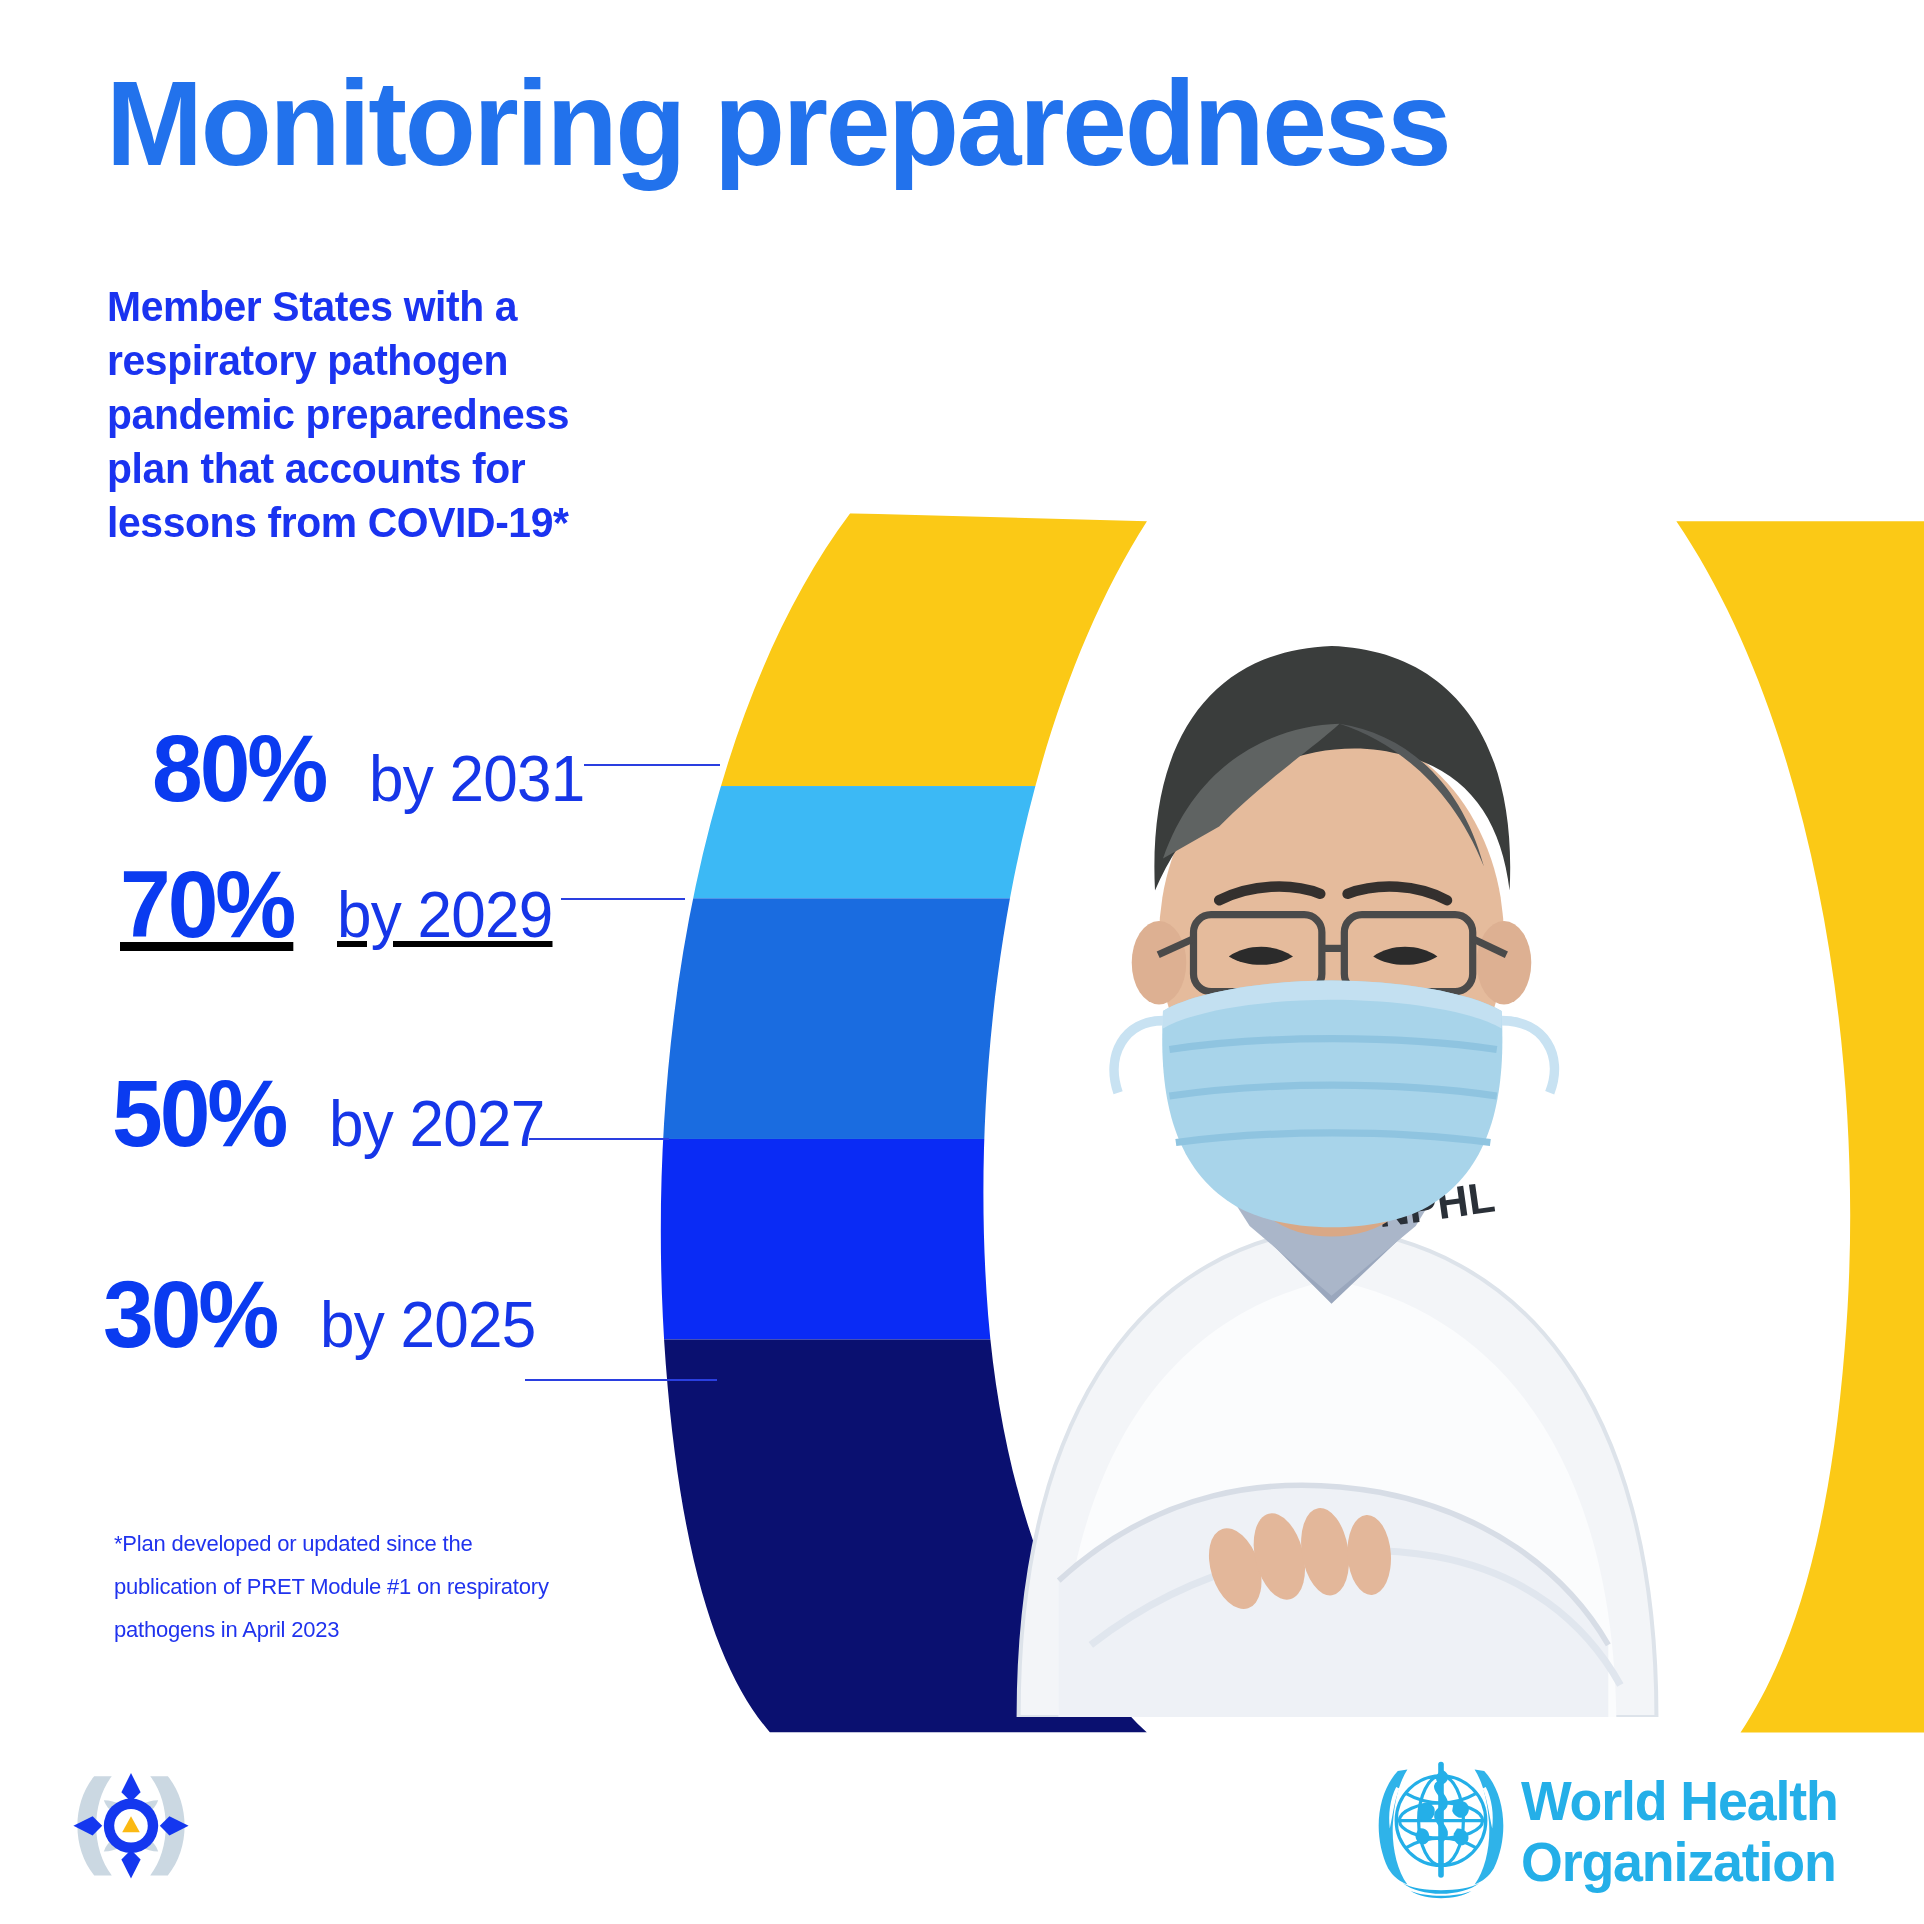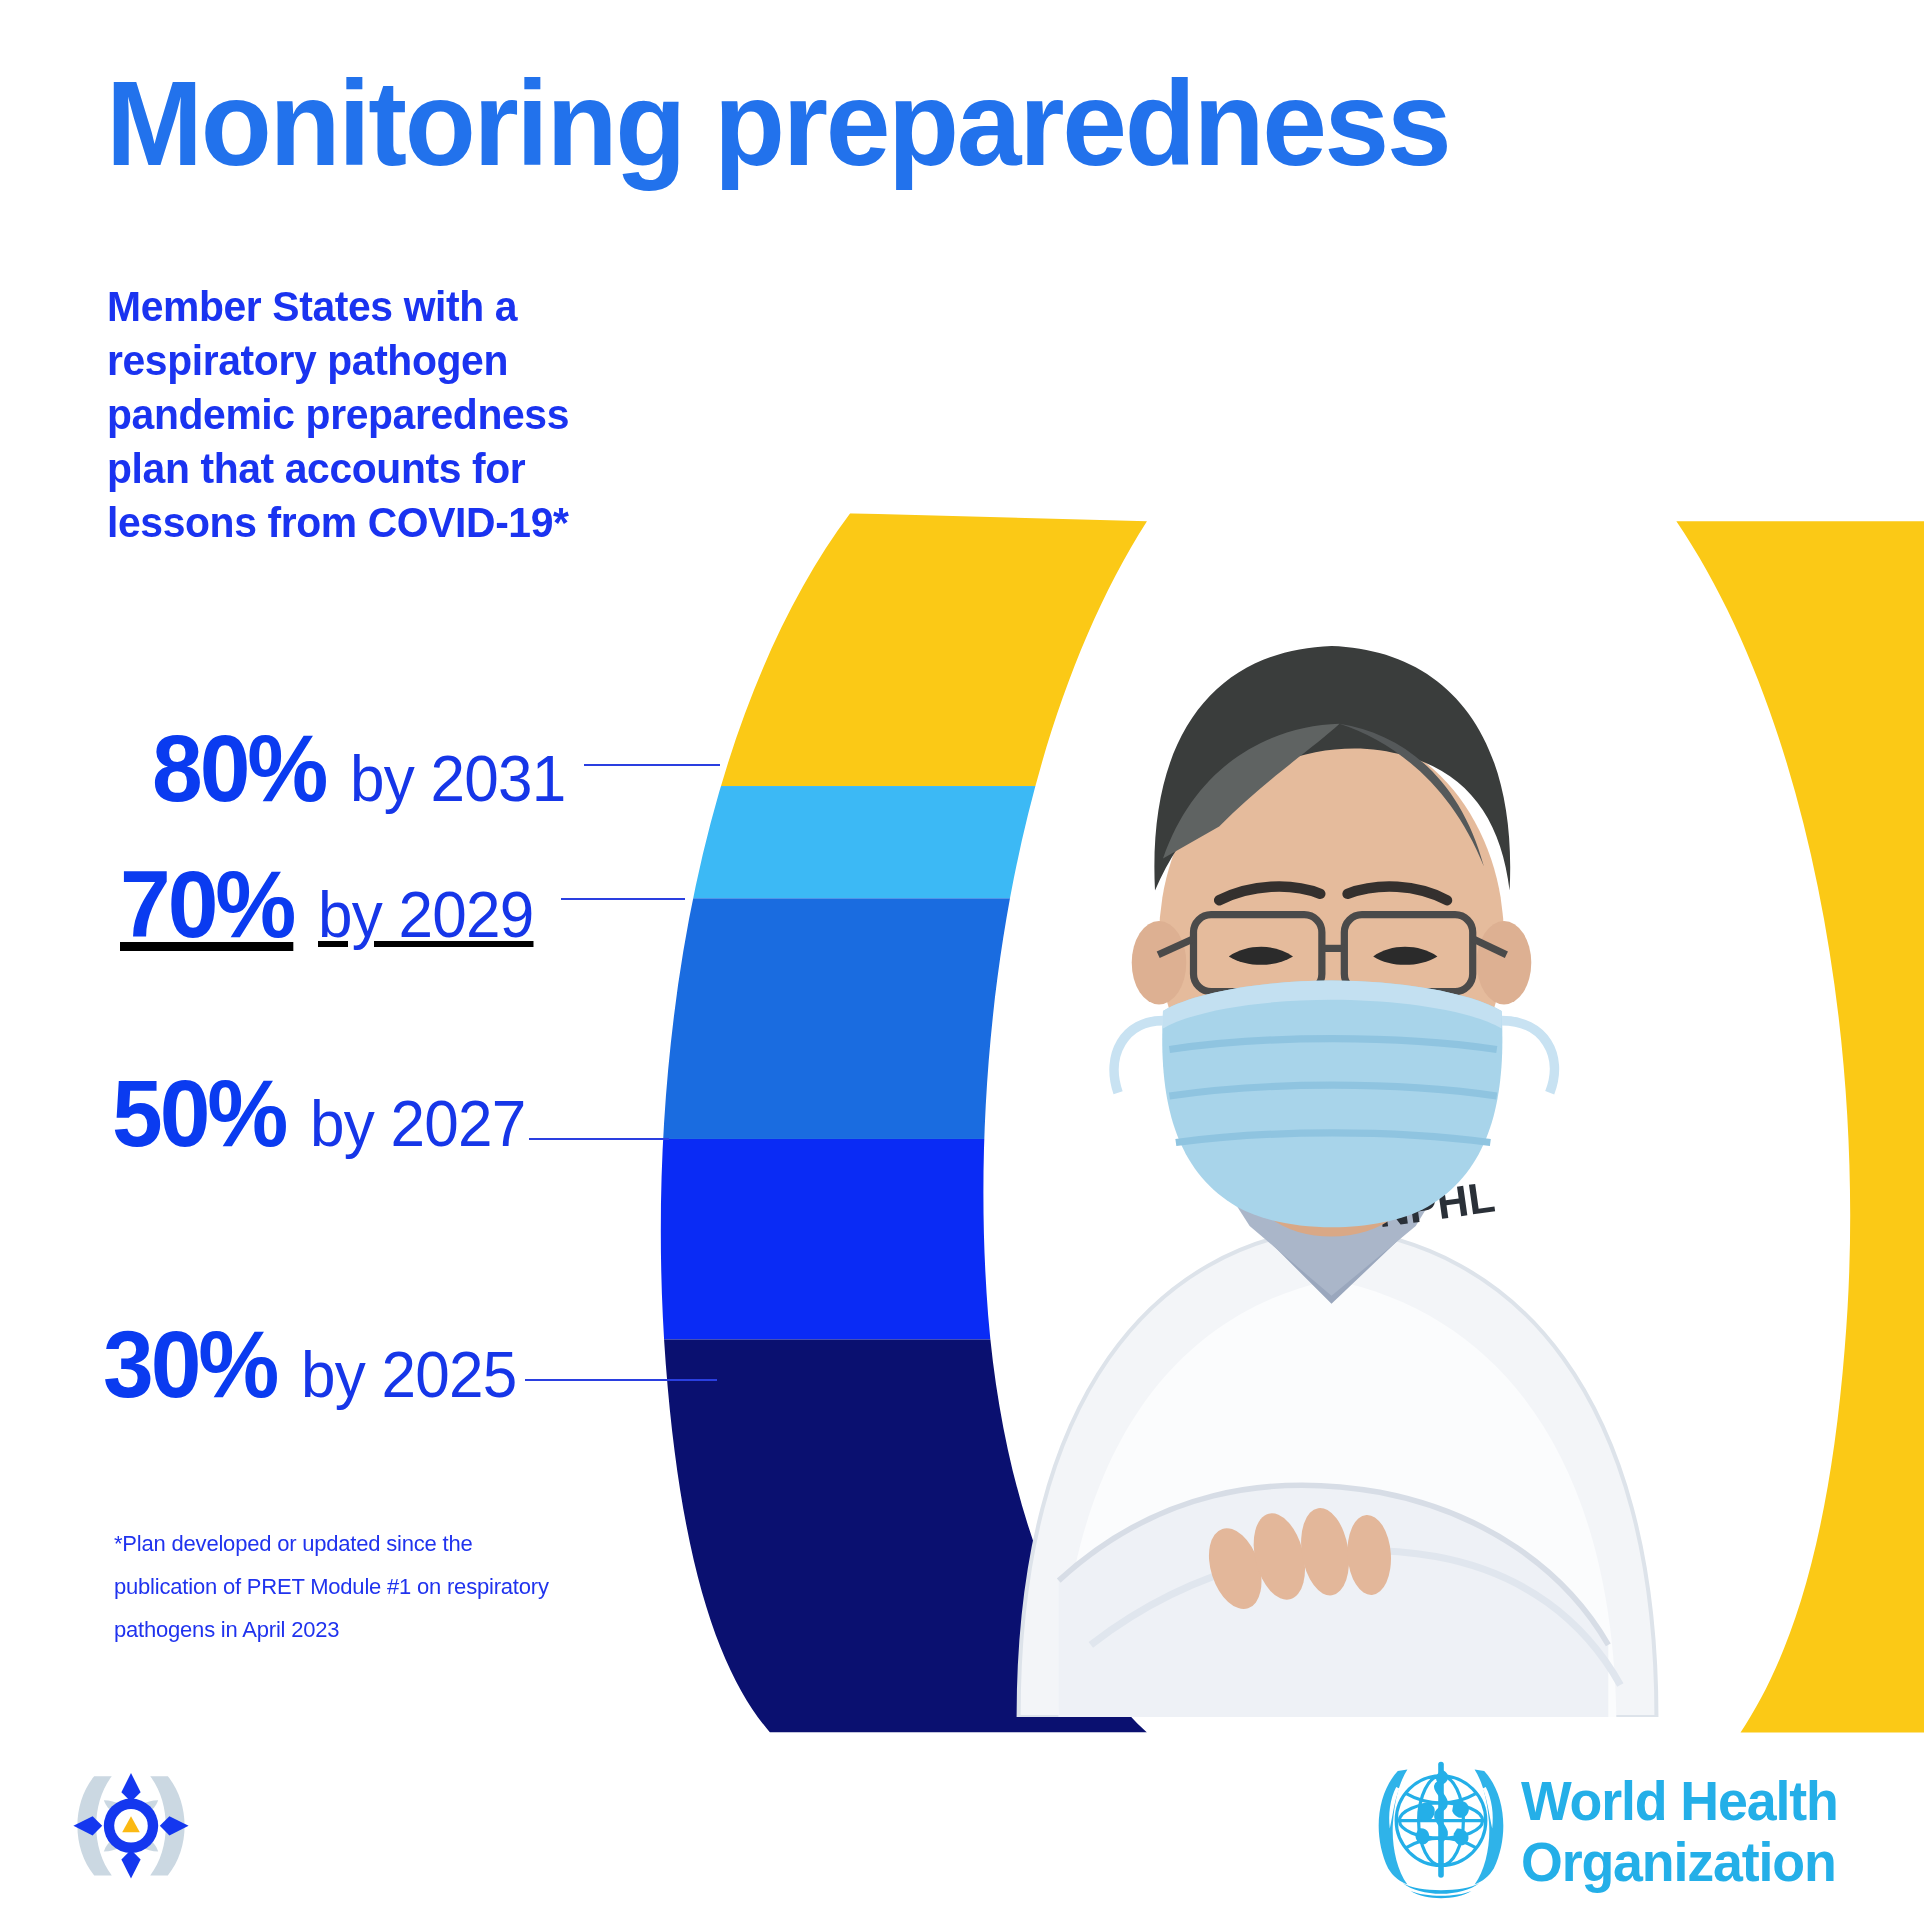--- a/index.html
+++ b/index.html
@@ -22,29 +22,29 @@
     transform:scaleX(.95);transform-origin:left top;
   }
 
   
   #art{position:absolute;left:0;top:0;width:1925px;height:1925px;}
 
   
   #photo{position:absolute;left:818px;top:329px;width:1027px;height:1388px;}
 
   
-  .stat{position:absolute;display:flex;align-items:baseline;white-space:nowrap;}
+  .stat{position:absolute;display:flex;align-items:baseline;white-space:nowrap;gap:19px;}
   .pct{font-size:95px;font-weight:700;color:#0A3BF0;letter-spacing:-3.2px;
        transform:scaleX(.96);transform-origin:left bottom;}
   .yr{font-size:64px;font-weight:400;color:#1636E8;letter-spacing:-0.8px;
       margin-left:17.6px;transform:scaleX(.97);transform-origin:left bottom;}
   #stat0{left:152px;top:714px;}
   #stat1{left:120px;top:850px;text-decoration:underline;}
   #stat2{left:112px;top:1059px;}
-  #stat3{left:103px;top:1310px;}
+  #stat3{left:103px;top:1260px;}
 
   .leader{position:absolute;height:2.4px;background:#2A3FE0;}
 
   
   #footnote{
     position:absolute;left:114px;top:1522px;width:465px;
     font-size:22px;line-height:43px;font-weight:400;color:#2033EE;
     letter-spacing:-0.2px;
   }
 

